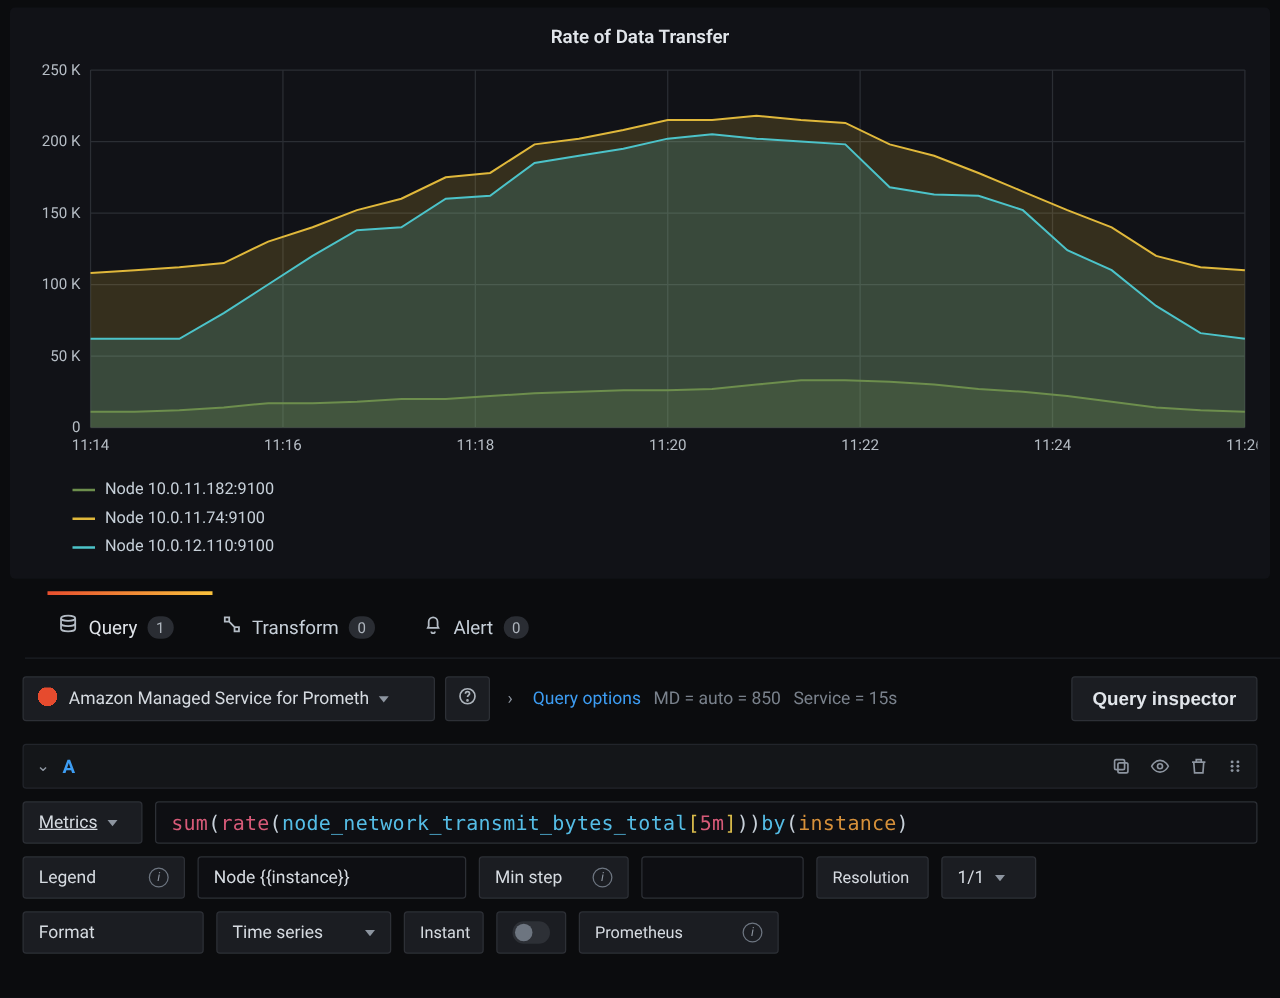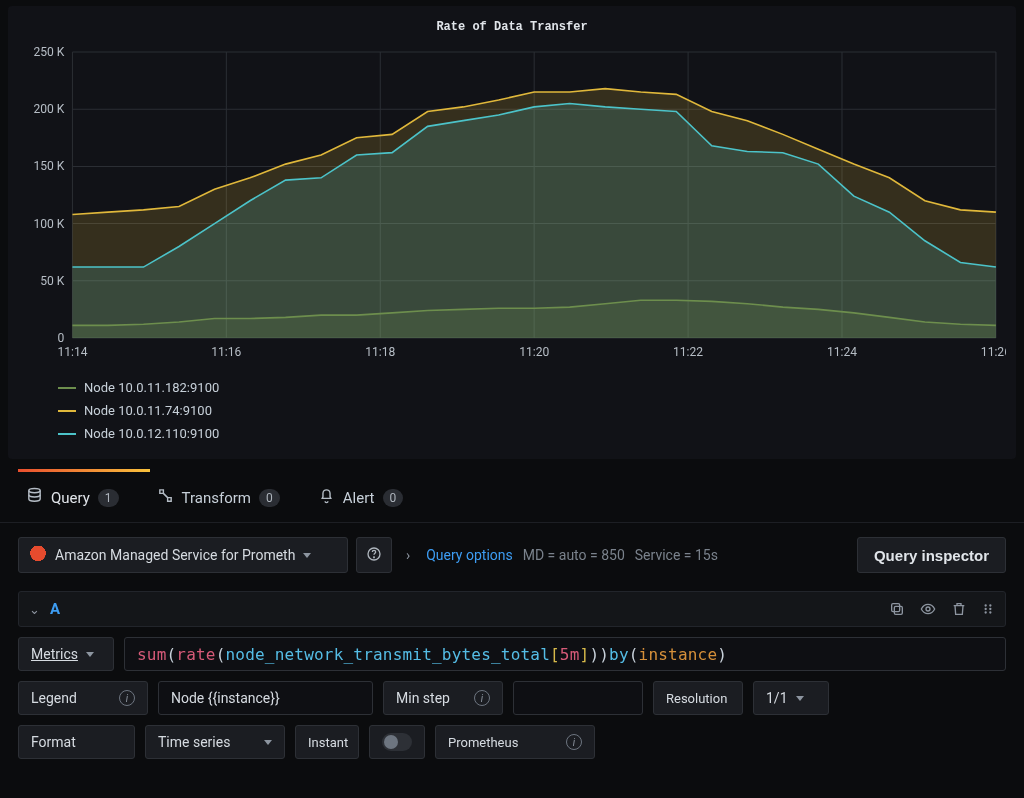--- a/index.html
+++ b/index.html
@@ -14,25 +14,24 @@
   }
   .panel {
     background: #111217;
     border-radius: 4px;
     padding: 10px 0 14px 0;
     margin: 6px 8px 0 8px;
     position: relative;
   }
   .panel-title {
     text-align: center;
-    font-size: 12px;
+    font-size: 15px;
     font-weight: 600;
     color: #e1e5ea;
     padding: 4px 0 8px 0;
-    font-family: Liberation Mono, monospace;
   }
   .chart-wrap {
     position: relative;
     height: 320px;
     margin: 4px 10px 0 10px;
   }
   .legend {
     padding: 10px 10px 0 50px;
     font-size: 13px;
   }
@@ -52,20 +51,21 @@
 
   
   .tabs-bar {
     display: flex;
     align-items: center;
     gap: 30px;
     padding: 12px 22px 8px 22px;
     margin-top: 10px;
     border-bottom: 1px solid #1d1f24;
     position: relative;
+    margin-left: 20px;
   }
   .tabs-bar::before {
     content: "";
     position: absolute;
     left: 18px;
     top: 0;
     width: 132px;
     height: 3px;
     background: linear-gradient(90deg,#e94f2e,#f9c23c);
   }
@@ -435,21 +435,21 @@
     <div class="label-box small" style="width:90px">
       <span>Resolution</span>
     </div>
     <div class="label-box" style="width:76px">
       <span>1/1</span>
       <span class="select-caret"></span>
     </div>
   </div>
 
   <div class="row">
-    <div class="label-box" style="width:117px">
+    <div class="label-box" style="width:145px">
       <span>Format</span>
     </div>
     <div class="label-box" style="width:140px">
       <span>Time series</span>
       <span class="select-caret" style="margin-left:auto"></span>
     </div>
 
     <div class="label-box small" style="width:64px">
       <span>Instant</span>
     </div>

